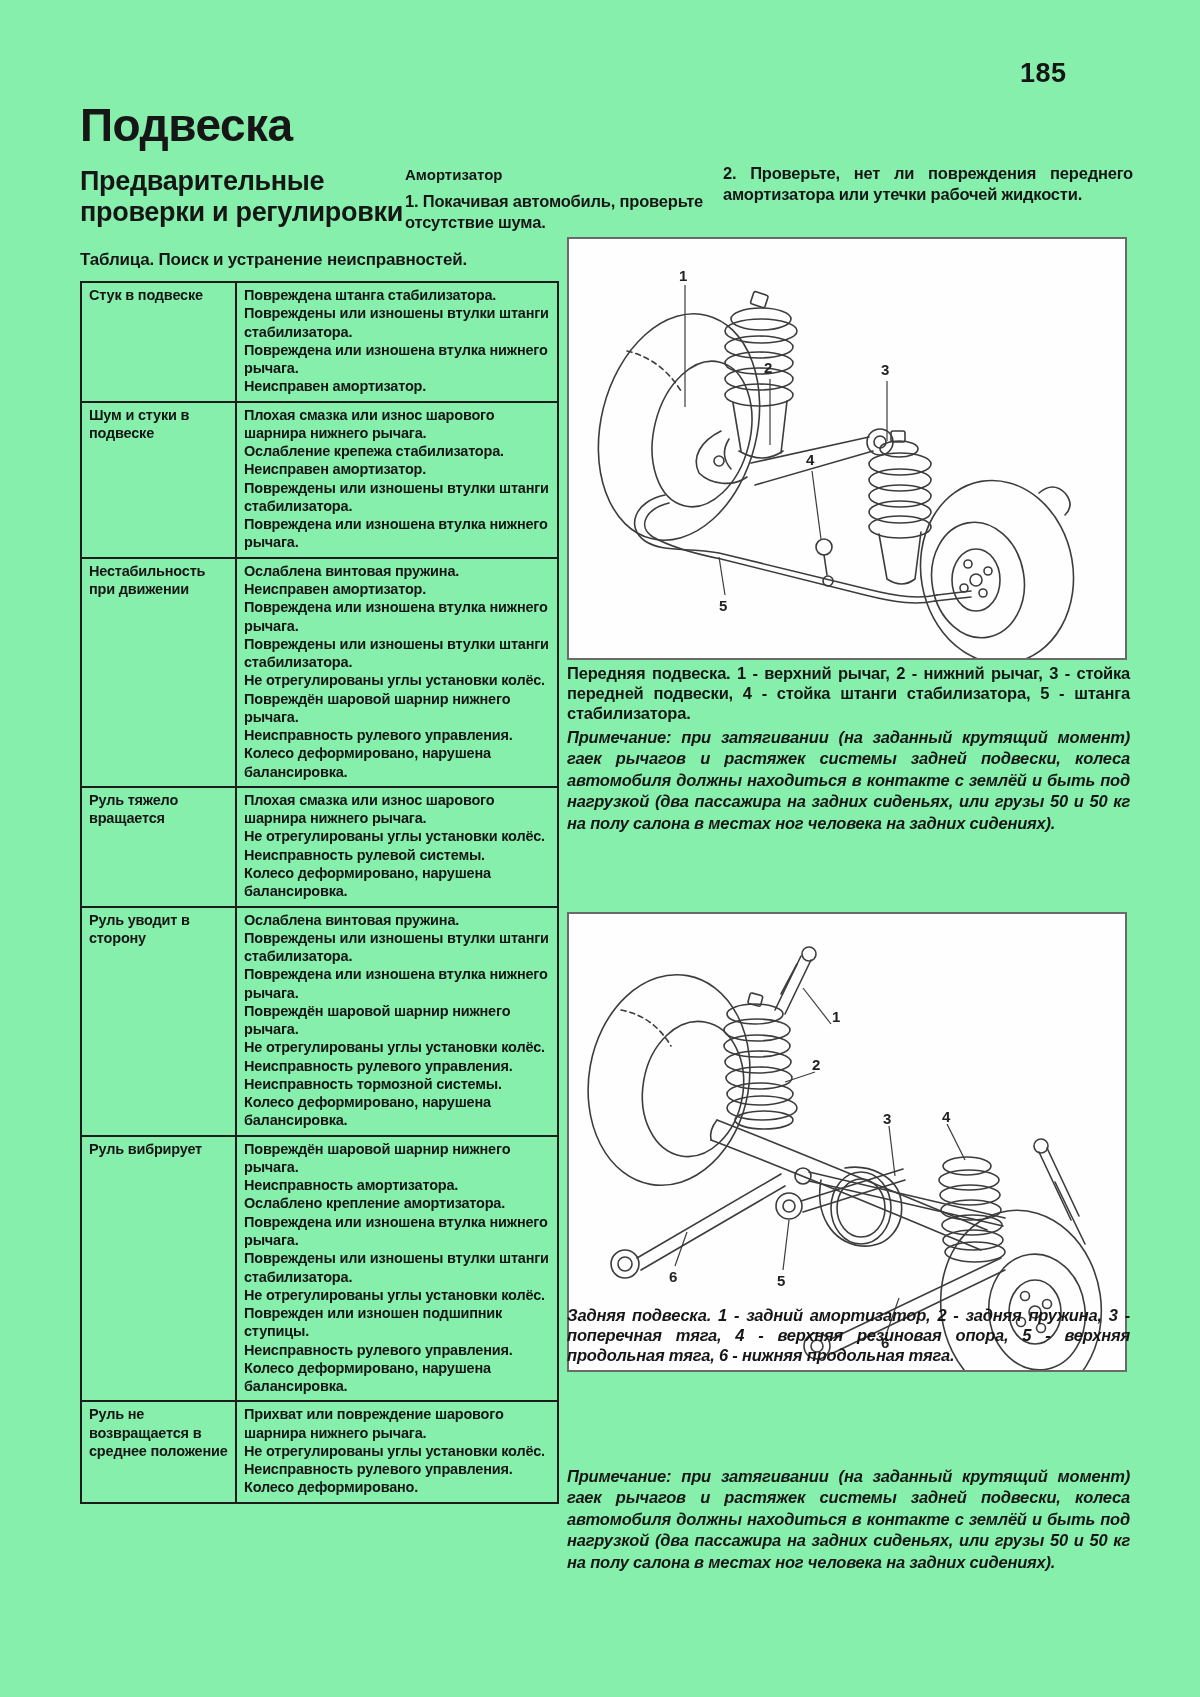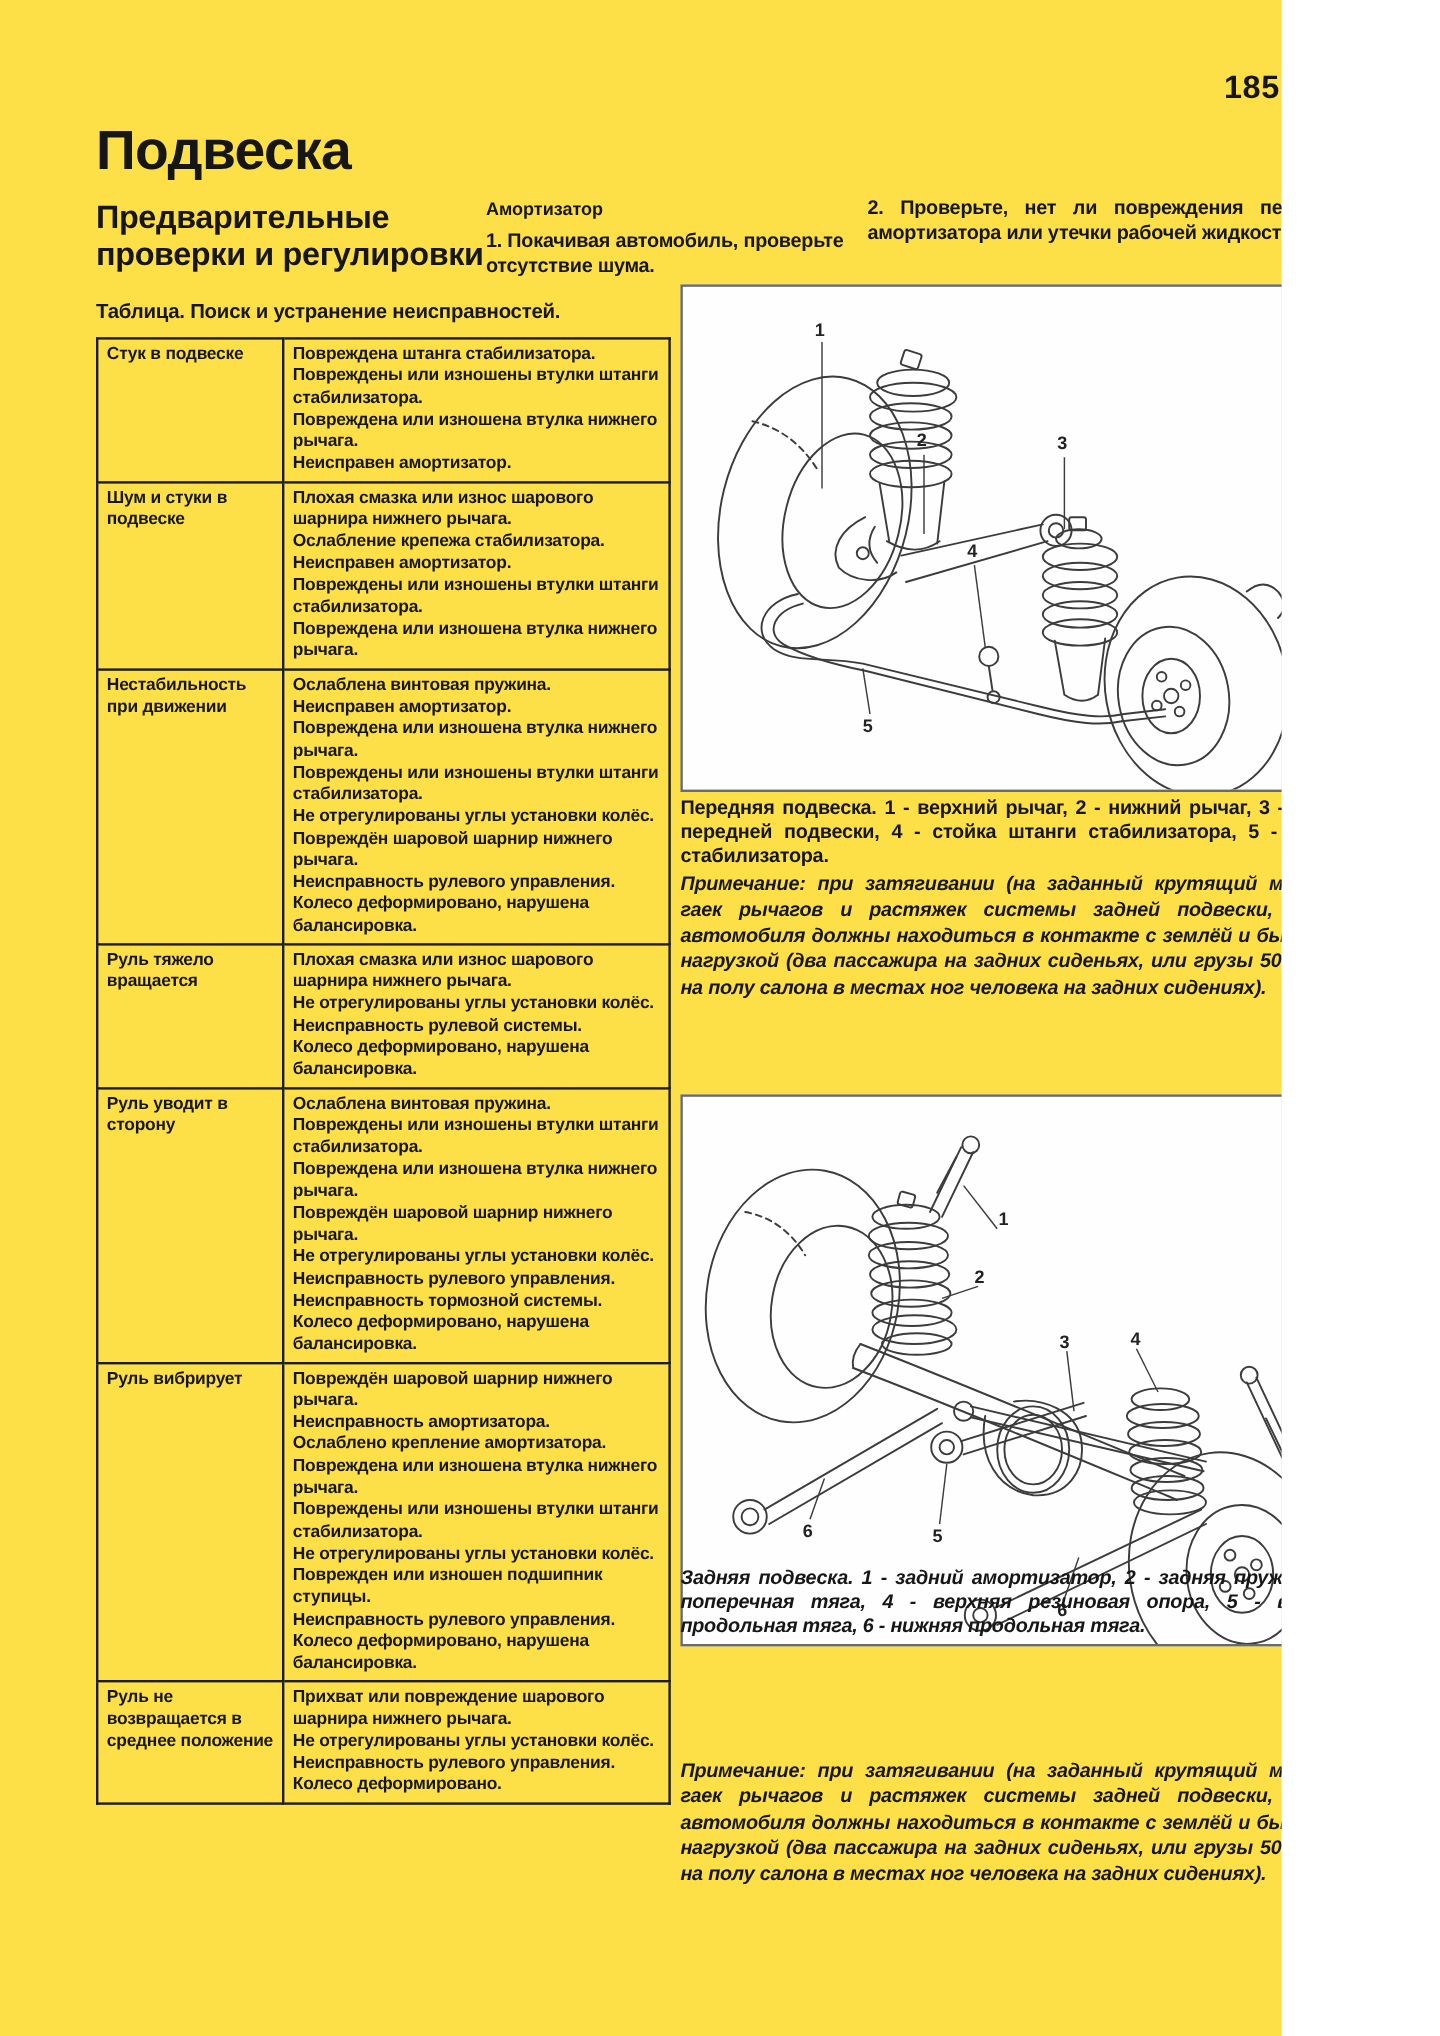--- a/index.html
+++ b/index.html
@@ -1,16 +1,16 @@
 <!DOCTYPE html>
 <html><head>
 <meta charset="utf-8">
 <style>
   html,body{margin:0;padding:0;background:#ffffff;}
-  .page{position:relative;width:1068px;height:1697px;background:#fde047;overflow:hidden;
+  .page{position:relative;width:1200px;height:1697px;background:#86efac;overflow:hidden;
         font-family:"Liberation Sans", sans-serif;color:#161616;}
   .abs{position:absolute;}
   .pagenum{font-size:27px;font-weight:bold;letter-spacing:.5px;}
   .title{font-size:46px;font-weight:bold;letter-spacing:-0.5px;}
   .h-left{font-size:27px;font-weight:bold;line-height:1.16;letter-spacing:-0.3px;}
   .h-mid{font-size:15px;font-weight:bold;}
   .step{font-size:16.5px;font-weight:bold;line-height:1.28;text-align:justify;letter-spacing:-0.2px;}
   .tbl-caption{font-size:17px;font-weight:bold;letter-spacing:-0.2px;}
   table.fault{border-collapse:collapse;width:477px;table-layout:fixed;}
   table.fault th, table.fault td{border:2px solid #1d1d1d;vertical-align:top;

